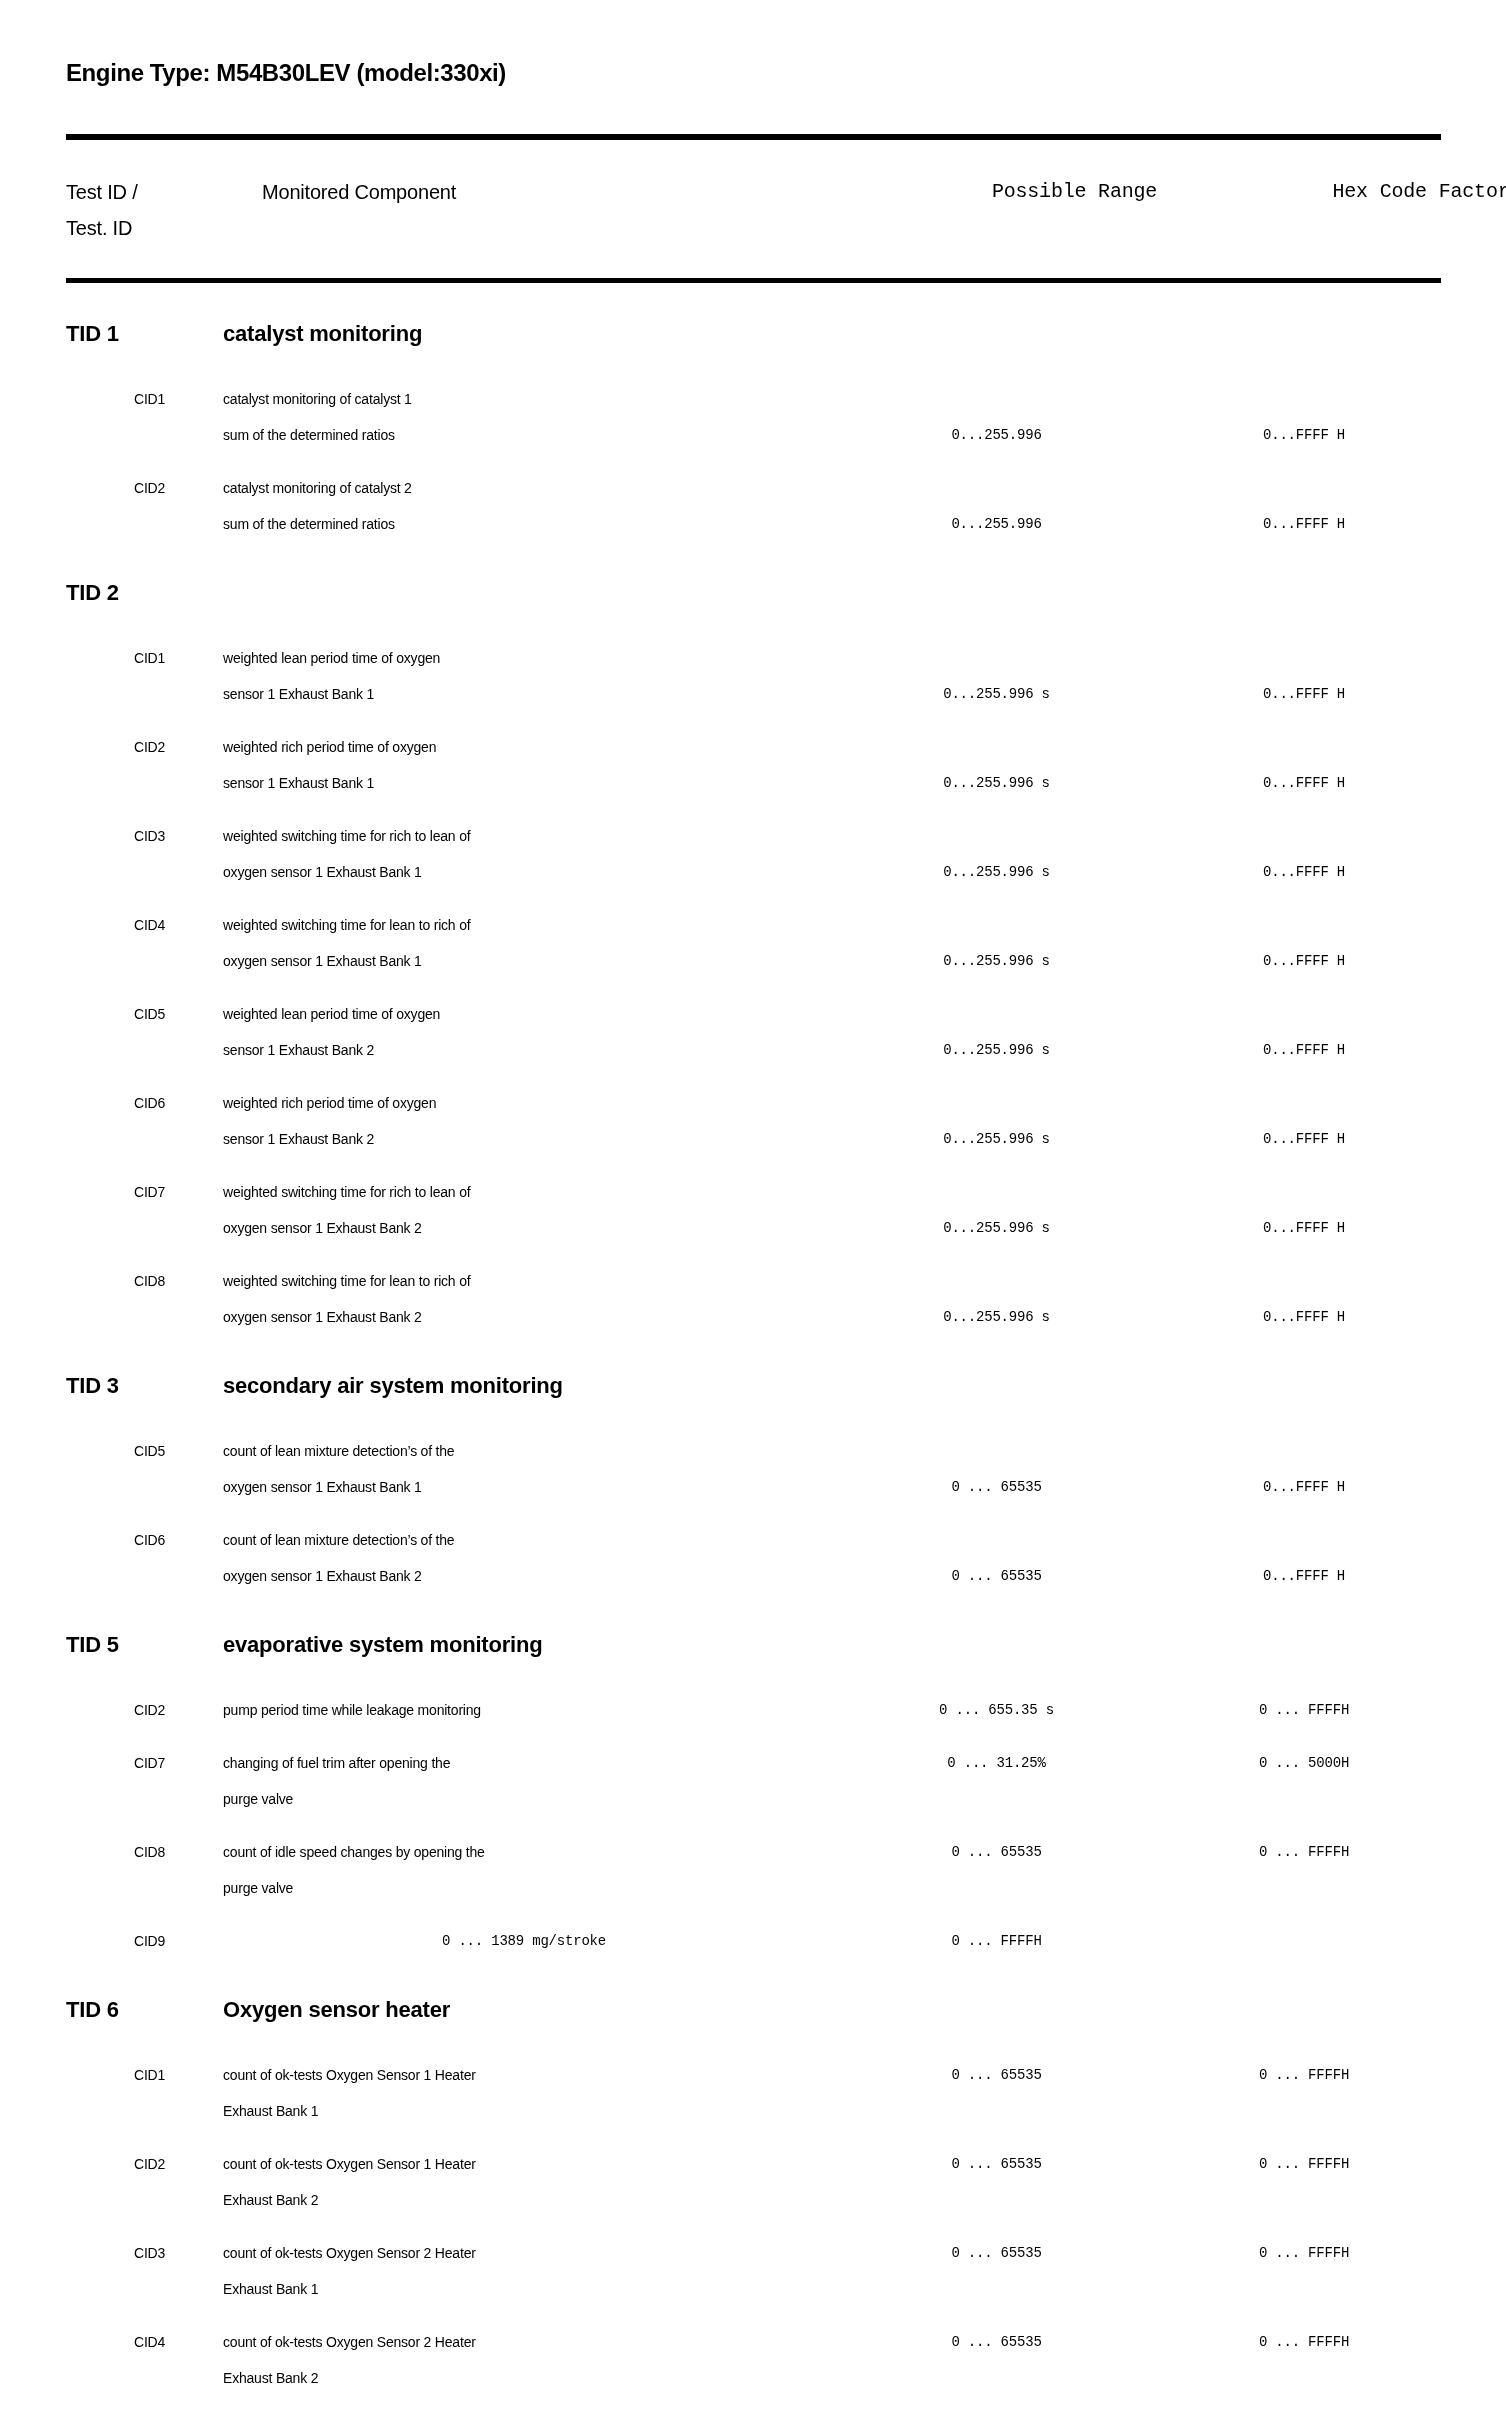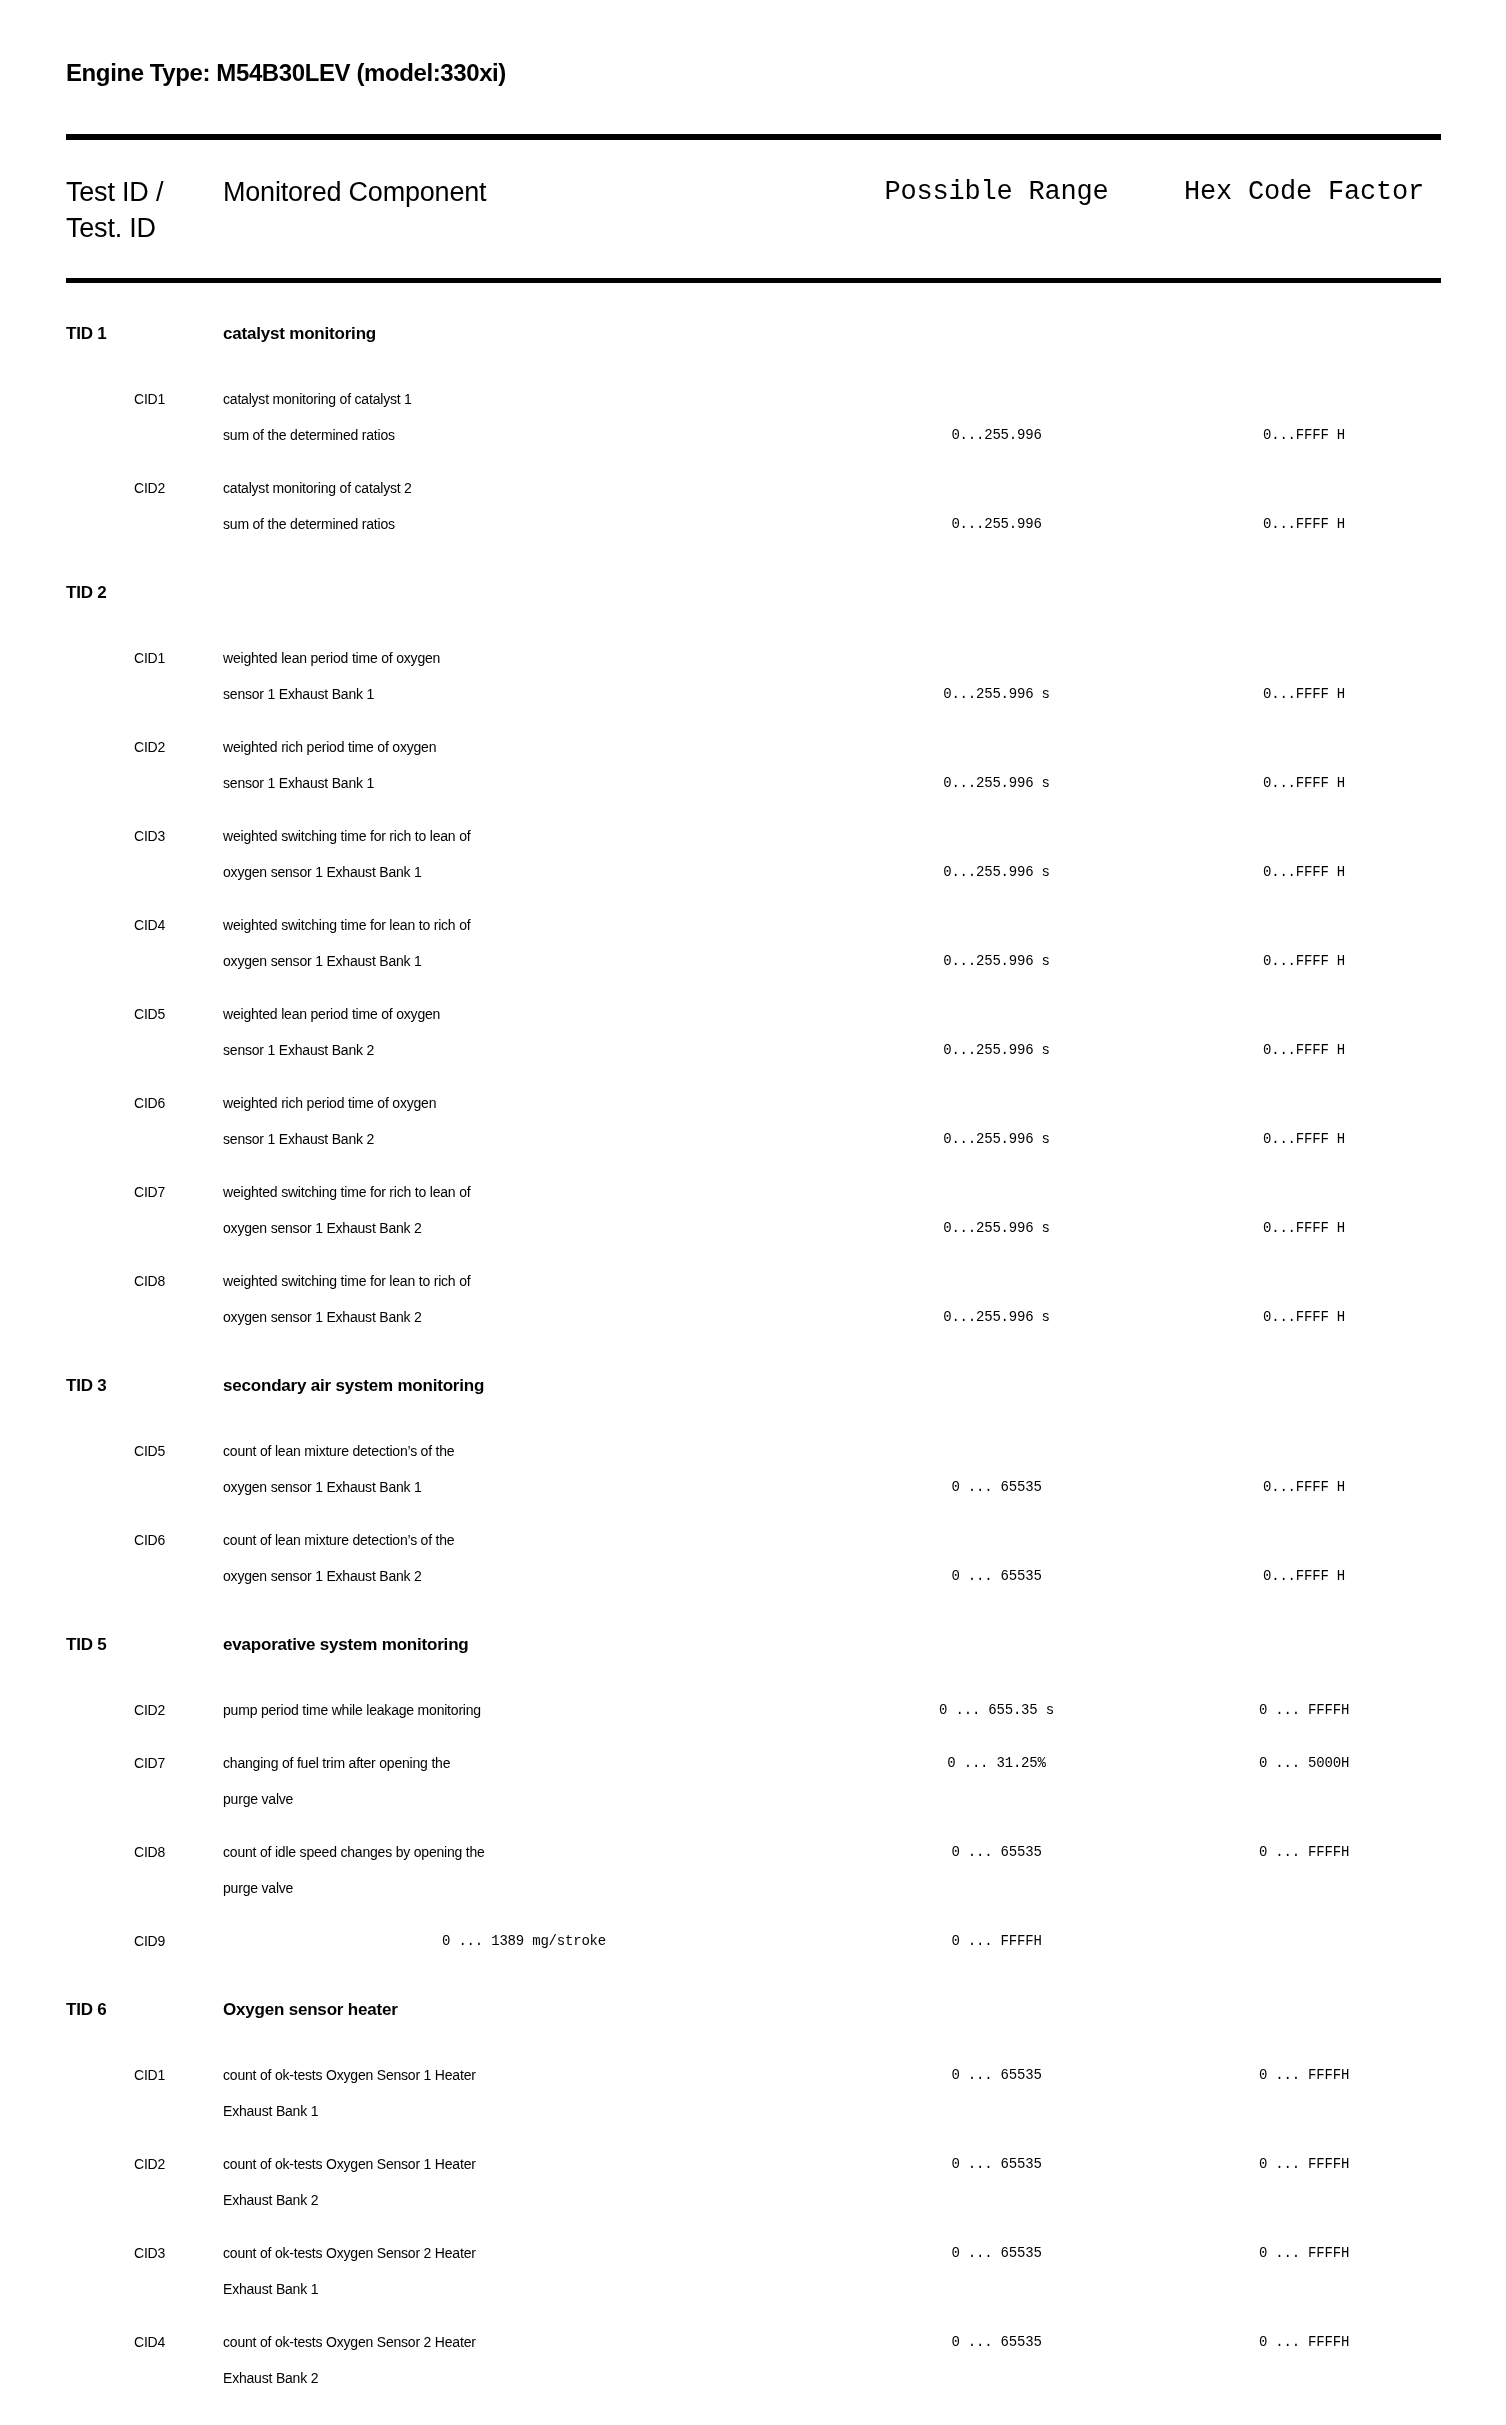--- a/index.html
+++ b/index.html
@@ -40,29 +40,30 @@
   .c3, .c4 {
     display: flex;
     justify-content: center;
     text-align: left;
     font-family: Liberation Mono, monospace;
   }
   .align-bottom .c3, .align-bottom .c4 { align-items: flex-end; }
   .align-top .c3, .align-top .c4 { align-items: flex-start; }
   .header-row {
     margin-top: 34px;
-    font-size: 27px;
+    font-size: 20px;
     line-height: 36px;
     letter-spacing: -0.2px;
+    gap: 39px;
   }
   .tid-header-row {
     margin-top: 33px;
     margin-bottom: 29px;
     font-weight: bold;
-    font-size: 17px;
+    font-size: 22px;
     line-height: 36px;
     letter-spacing: -0.2px;
   }
   .cid-row {
     margin-bottom: 17px;
     font-size: 14px;
     line-height: 36px;
     letter-spacing: -0.2px;
   }
   .cid {

